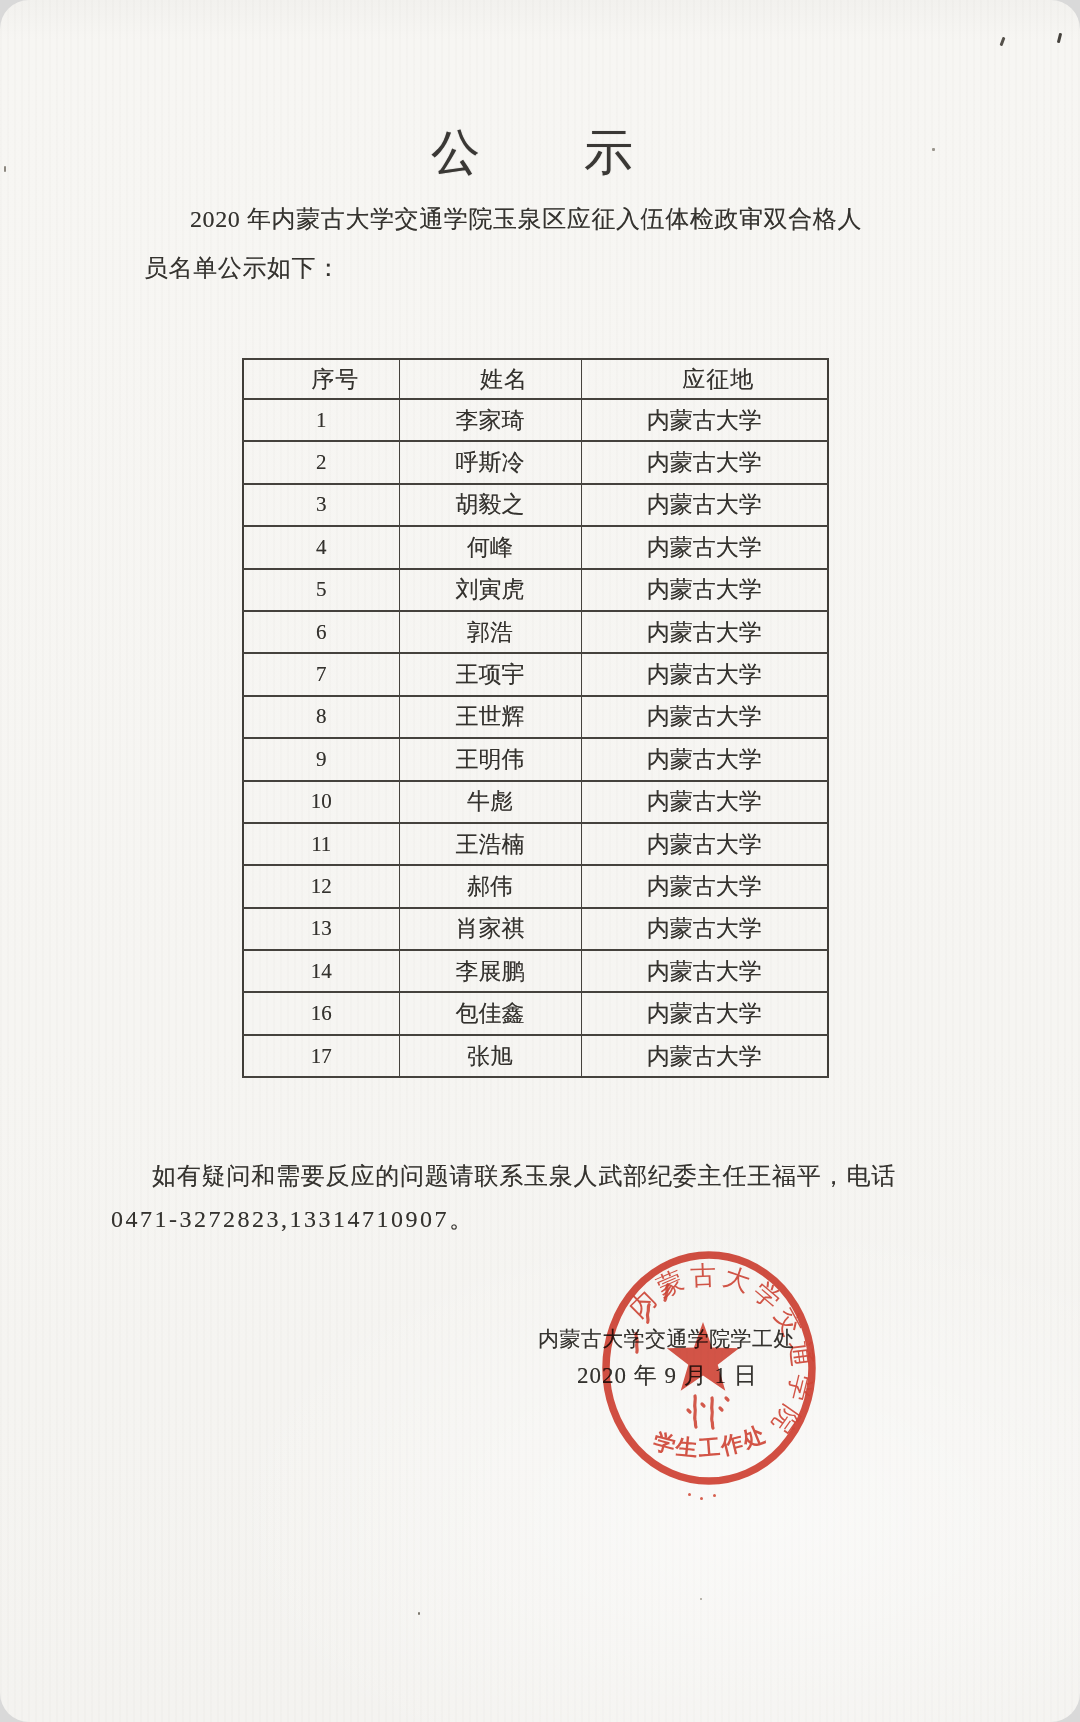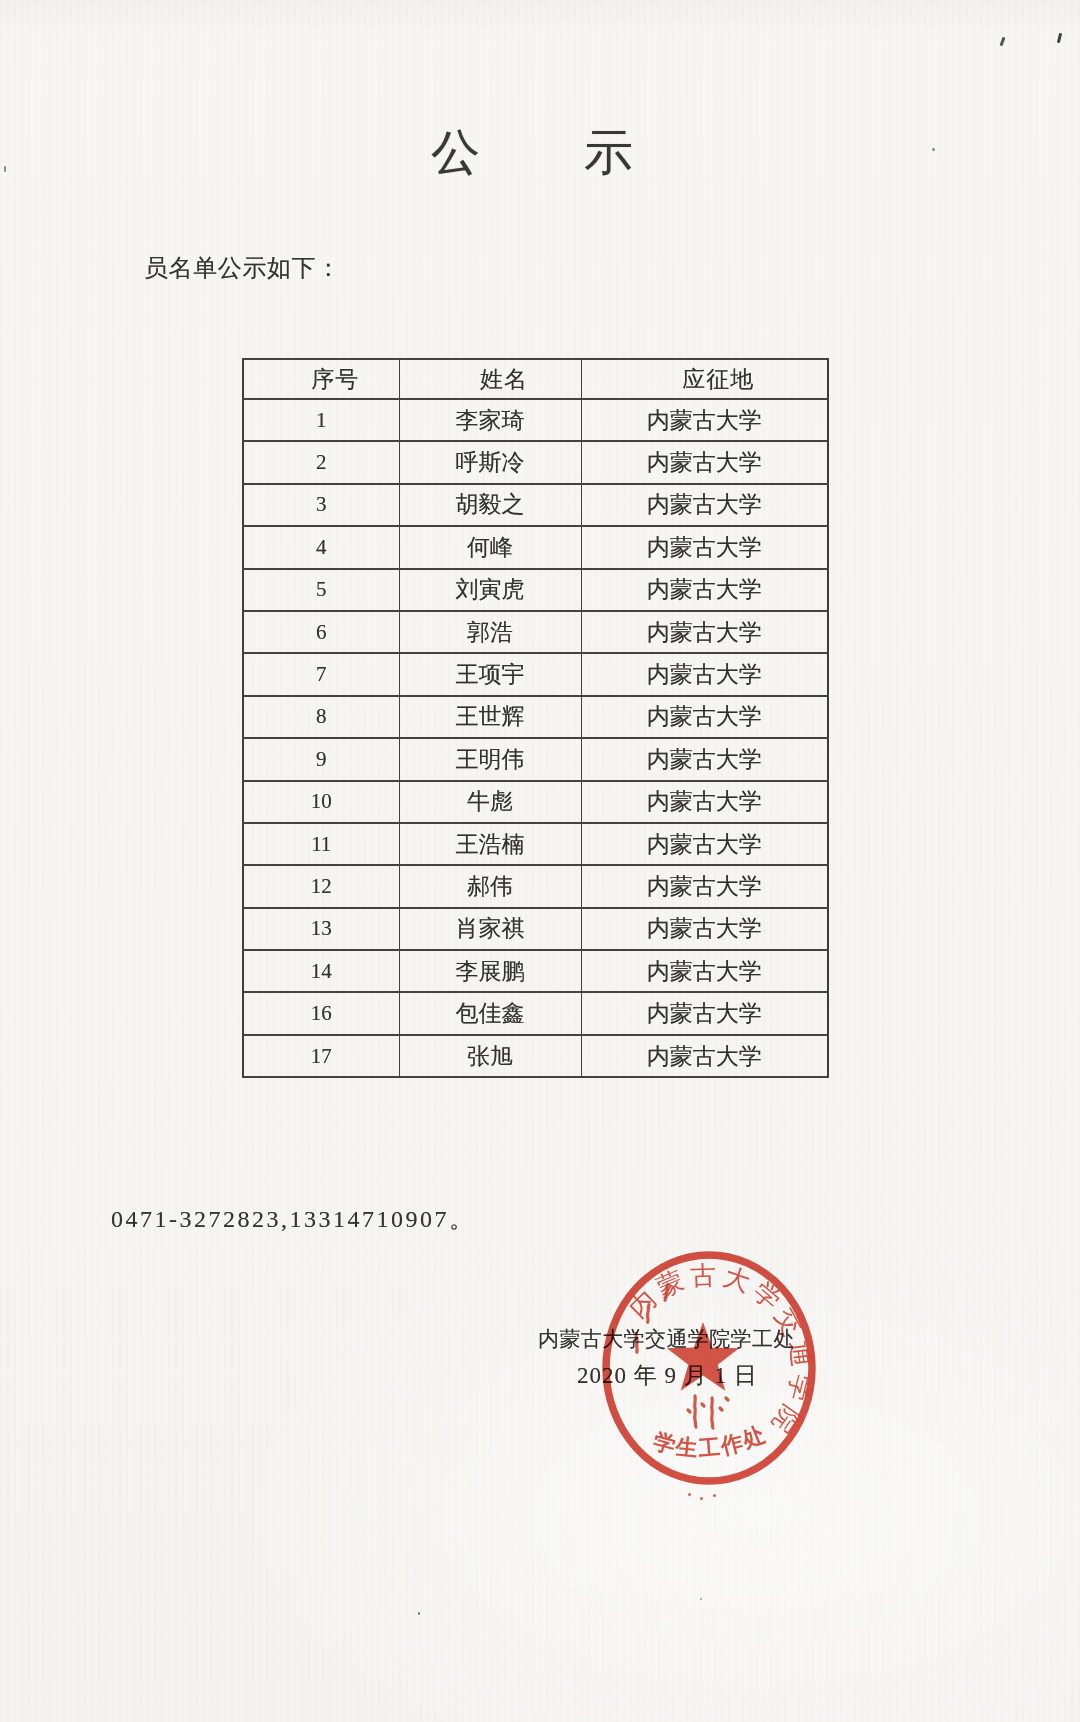--- a/index.html
+++ b/index.html
@@ -7,20 +7,21 @@
     position:relative;
     width:1080px;height:1722px;
     margin:0 auto;
     background:
       radial-gradient(ellipse 900px 500px at 70% 88%, rgba(255,255,255,.55), rgba(255,255,255,0) 60%),
       repeating-linear-gradient(90deg, rgba(120,115,105,.022) 0 2px, rgba(0,0,0,0) 2px 7px),
       linear-gradient(180deg,#f2f1ee 0,#f7f6f3 40px,#f6f5f2 60%,#f4f3f0 100%);
     overflow:hidden;
     font-family:"Liberation Serif","DejaVu Serif",serif;
     color:#33312e;
+    border-radius:29px;
   }
   .doc-title{
     position:absolute;top:120px;left:0;width:1066px;
     text-align:center;
     font-size:49px;font-weight:400;letter-spacing:2px;
     color:#3a3835;
     text-shadow:0 0 1px rgba(58,56,53,.45);
   }
   .textline{
     position:absolute;white-space:nowrap;
@@ -63,20 +64,21 @@
   }
   .speck{position:absolute;border-radius:1px;}
 </style>
 </head>
 <body>
 
 <div class="page">
 
   <div class="doc-title">公　　示</div>
 
+  <div class="textline intro-1">2020 年内蒙古大学交通学院玉泉区应征入伍体检政审双合格人</div>
   <div class="textline intro-2">员名单公示如下：</div>
 
   <table class="roster">
     <colgroup>
         <col class="c1">
         <col class="c2">
         <col class="c3">
       </colgroup>
     <thead>
       <tr>
@@ -162,20 +164,21 @@
           <td>内蒙古大学</td>
         </tr>
         <tr>
           <td class="num">17</td>
           <td>张旭</td>
           <td>内蒙古大学</td>
         </tr>
       </tbody>
   </table>
 
+  <div class="textline footer-1">如有疑问和需要反应的问题请联系玉泉人武部纪委主任王福平，电话</div>
   <div class="textline footer-2">0471-3272823,13314710907。</div>
 
   <div class="textline signature">内蒙古大学交通学院学工处</div>
   <div class="textline dateline">2020 年 9 月 1 日</div>
 
   <svg class="stamp" viewBox="0 0 228 242" xmlns="http://www.w3.org/2000/svg">
     <g fill="none" stroke="#d23a2a">
       <ellipse cx="113" cy="120" rx="103" ry="113" stroke-width="7.5" opacity=".95"></ellipse>
     </g>
     <polygon fill="#d23a2a" opacity=".92" points="107,74 116.1,99.5 143.1,100.3 121.7,116.8 129.3,142.7 107,127.5 84.7,142.7 92.3,116.8 70.9,100.3 97.9,99.5"></polygon>

